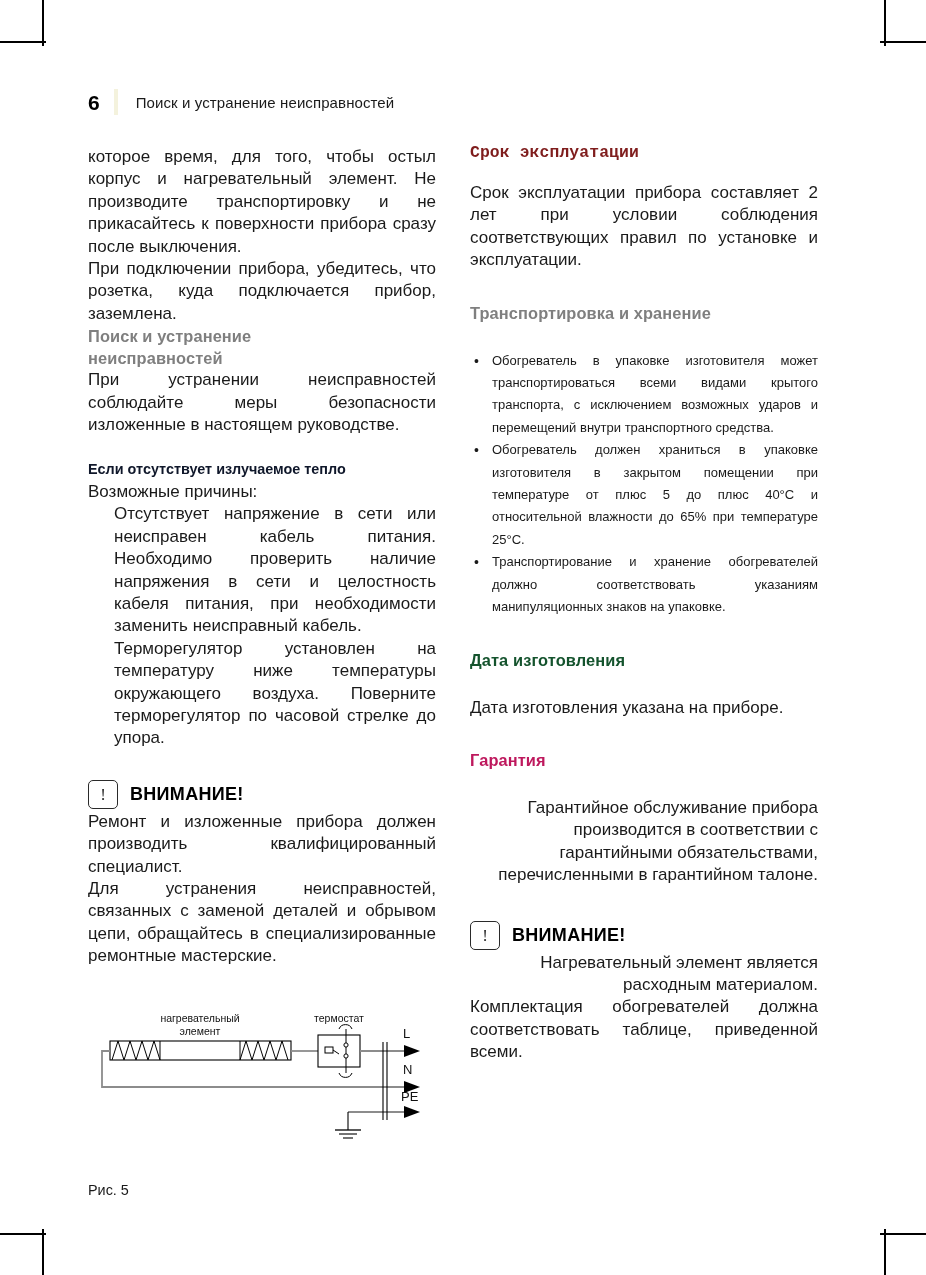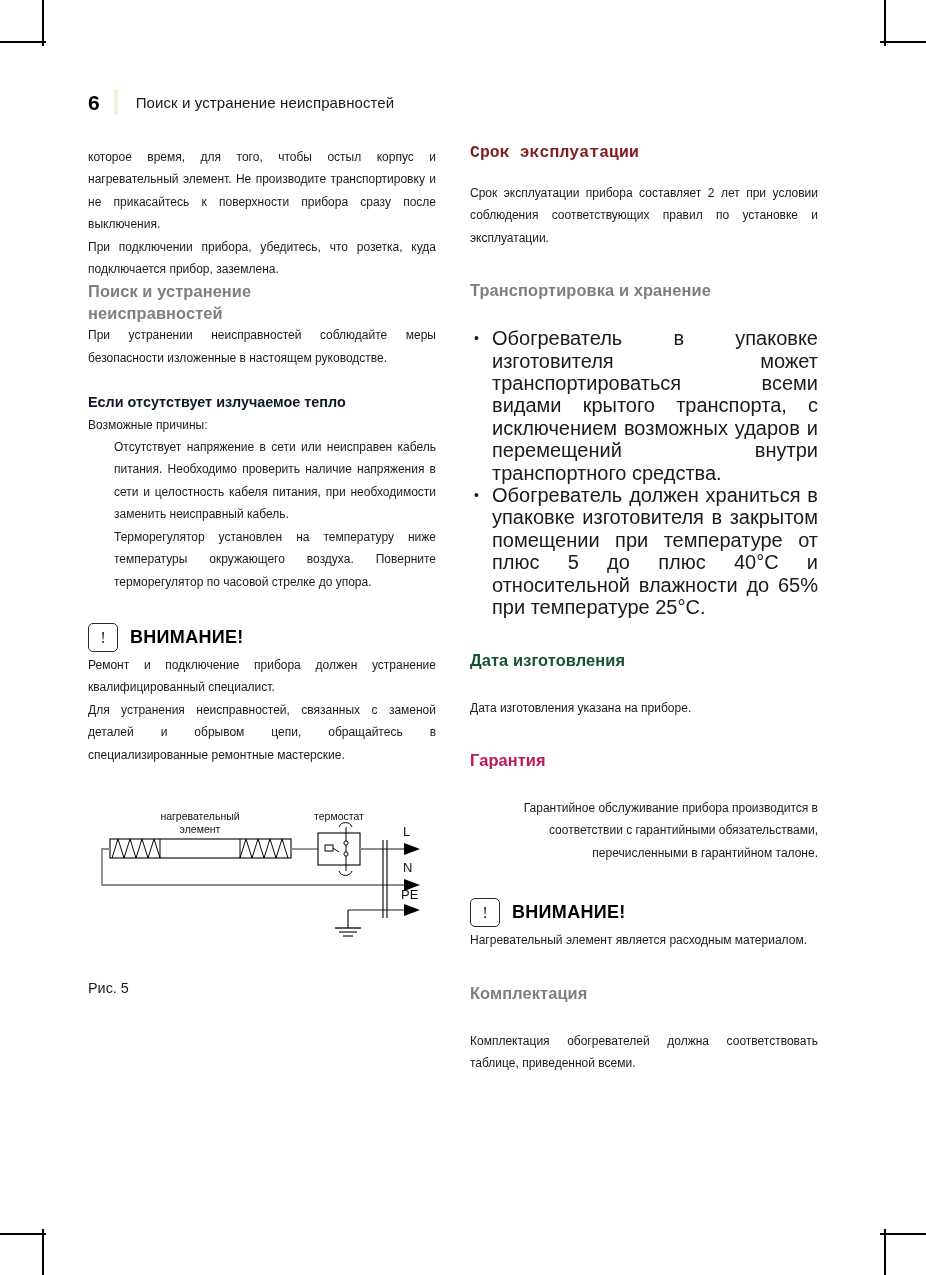--- a/index.html
+++ b/index.html
@@ -67,21 +67,21 @@
     top: 146px;
     width: 348px;
   }
   .col-left  { left: 88px; }
   .col-right { left: 470px; }
 
   
   p, ul { margin: 0; }
 
   .body-text {
-    font-size: 12px;
+    font-size: 17px;
     line-height: 22.4px;
     color: #1a1a1a;
     text-align: justify;
     text-justify: inter-word;
     hyphens: manual;
   }
 
   h2.section-head {
     font-size: 16.4px;
     font-weight: bold;
@@ -107,21 +107,21 @@
 
   
   ul.bullets {
     list-style: none;
     padding: 0;
     margin: 0;
   }
   ul.bullets > li {
     position: relative;
     padding-left: 22px;
-    font-size: 20px;
+    font-size: 13px;
     line-height: 22.4px;
     color: #1a1a1a;
     text-align: justify;
     margin-bottom: 0px;
   }
   ul.bullets > li::before {
     content: "\2022";
     position: absolute;
     left: 4px;
     top: 0;
@@ -212,21 +212,21 @@
       <p class="body-text">Терморегулятор установлен на температуру ниже температуры окружающего воздуха. Поверните терморегулятор по часовой стрелке до упора.</p>
     </div>
 
     <div style="margin-top:30px;">
       <div class="attention">
         <div class="attn-icon">
           <span>!</span>
         </div>
         <div class="attn-label">ВНИМАНИЕ!</div>
       </div>
-      <p class="body-text">Ремонт и подключение прибора должен устранение квалифицированный специалист.</p>
+      <p class="body-text">Ремонт и изложенные прибора должен производить квалифицированный специалист.</p>
       <p class="body-text">Для устранения неисправностей, связанных с заменой деталей и обрывом цепи, обращайтесь в специализированные ремонтные мастерские.</p>
     </div>
 
     <div class="figure">
       <svg width="348" height="160" viewBox="0 0 348 160">
 
         <text x="112" y="20" font-family="Liberation Sans, sans-serif" font-size="10.5" fill="#111" text-anchor="middle">нагревательный</text>
         <text x="112" y="33" font-family="Liberation Sans, sans-serif" font-size="10.5" fill="#111" text-anchor="middle">элемент</text>
         <text x="251" y="20" font-family="Liberation Sans, sans-serif" font-size="10.5" fill="#111" text-anchor="middle">термостат</text>
 
@@ -281,35 +281,35 @@
 
   <div class="col col-right">
 
     <h2 class="section-head" style="margin-top: -4px; margin-bottom: 18px; color: #7f1d1d; font-family: Liberation Mono, monospace;">Срок эксплуатации</h2>
     <p class="body-text">Срок эксплуатации прибора составляет 2 лет при условии соблюдения соответствующих правил по установке и эксплуатации.</p>
 
     <h2 class="section-head" style="margin-top: 30px; margin-bottom: 26px; color: rgb(127, 127, 127);">Транспортировка и хранение</h2>
     <ul class="bullets">
       <li>Обогреватель в упаковке изготовителя может транспортироваться всеми видами крытого транспорта, с исключением возможных ударов и перемещений внутри транспортного средства.</li>
       <li>Обогреватель должен храниться в упаковке изготовителя в закрытом помещении при температуре от плюс 5 до плюс 40°С и относительной влажности до 65% при температуре 25°С.</li>
+      <li>Транспортирование и хранение обогревателей должно соответствовать указаниям манипуляционных знаков на упаковке.</li>
     </ul>
 
     <h2 class="section-head" style="margin-top: 30px; margin-bottom: 26px; color: #14532d;">Дата изготовления</h2>
     <p class="body-text">Дата изготовления указана на приборе.</p>
 
     <h2 class="section-head" style="margin-top: 30px; margin-bottom: 26px; color: #be185d;">Гарантия</h2>
     <p class="body-text" style="text-align:right;">Гарантийное обслуживание прибора производится в соответствии с гарантийными обязательствами, перечисленными в гарантийном талоне.</p>
 
     <div style="margin-top:34px;">
       <div class="attention">
         <div class="attn-icon">
           <span>!</span>
         </div>
         <div class="attn-label">ВНИМАНИЕ!</div>
       </div>
-      <p class="body-text" style="text-align:left;">Нагревательный элемент является расходным материалом.</p>
+      <p class="body-text" style="text-align:right;">Нагревательный элемент является расходным материалом.</p>
     </div>
 
-    <h2 class="section-head" style="margin-top: 30px; margin-bottom: 26px; color: rgb(127, 127, 127);">Комплектация</h2>
     <p class="body-text">Комплектация обогревателей должна соответствовать таблице, приведенной всеми.</p>
   </div>
 
 </div>
 
 </body></html>

